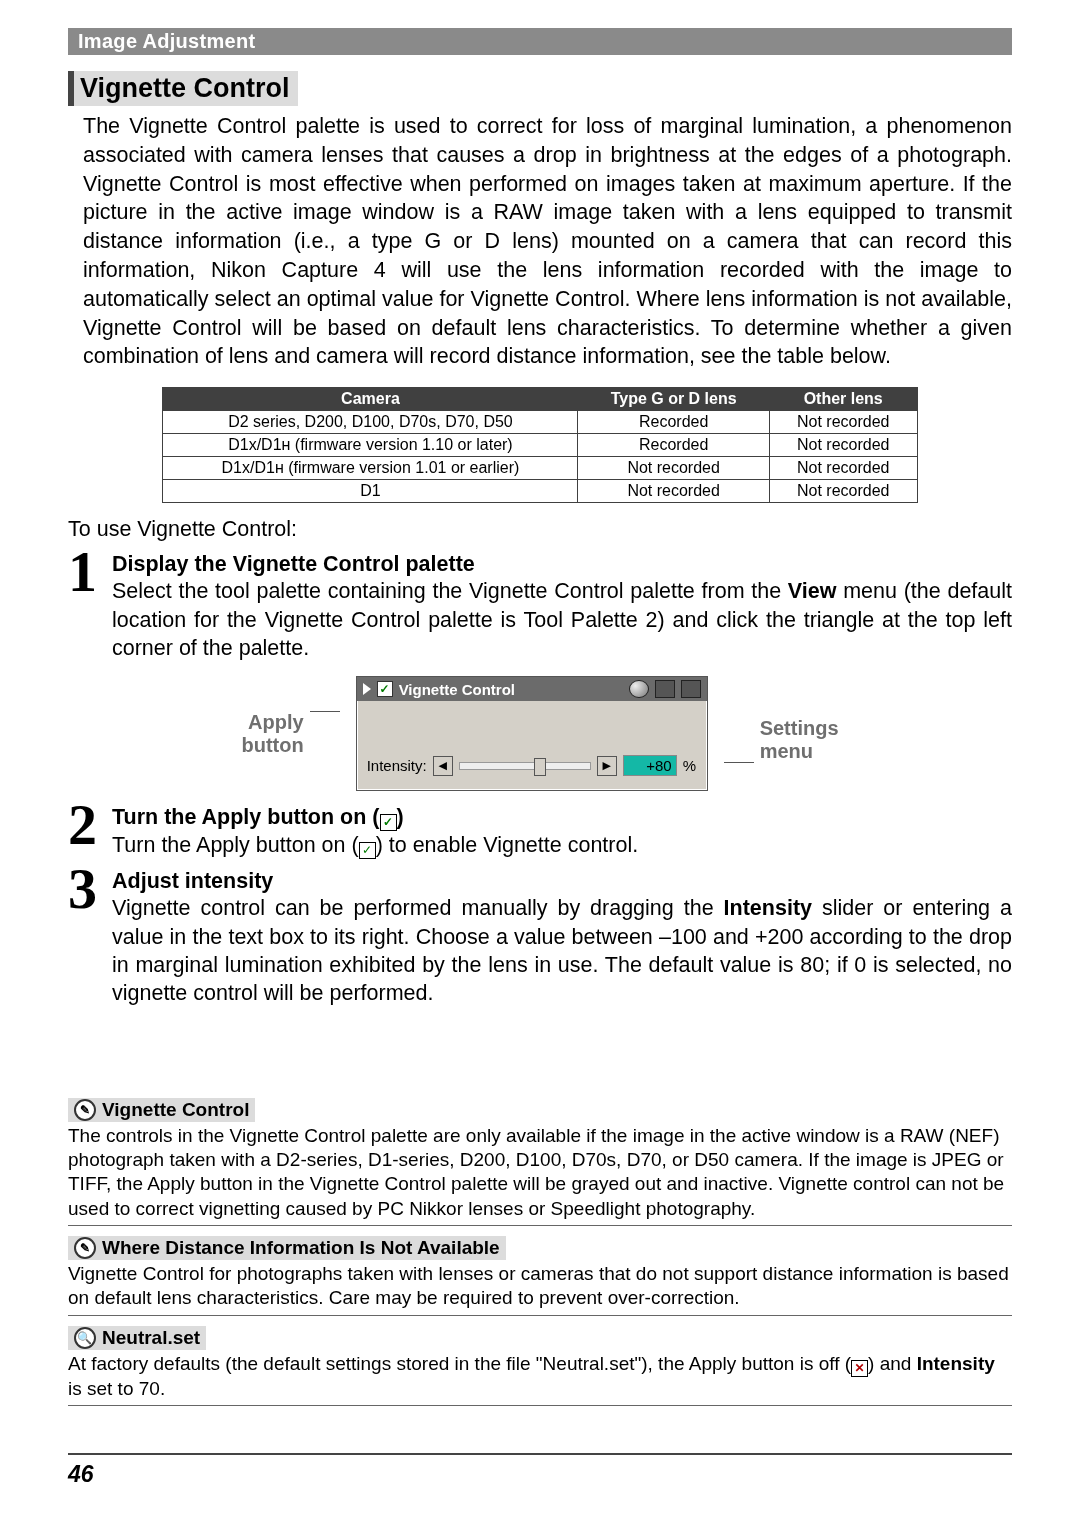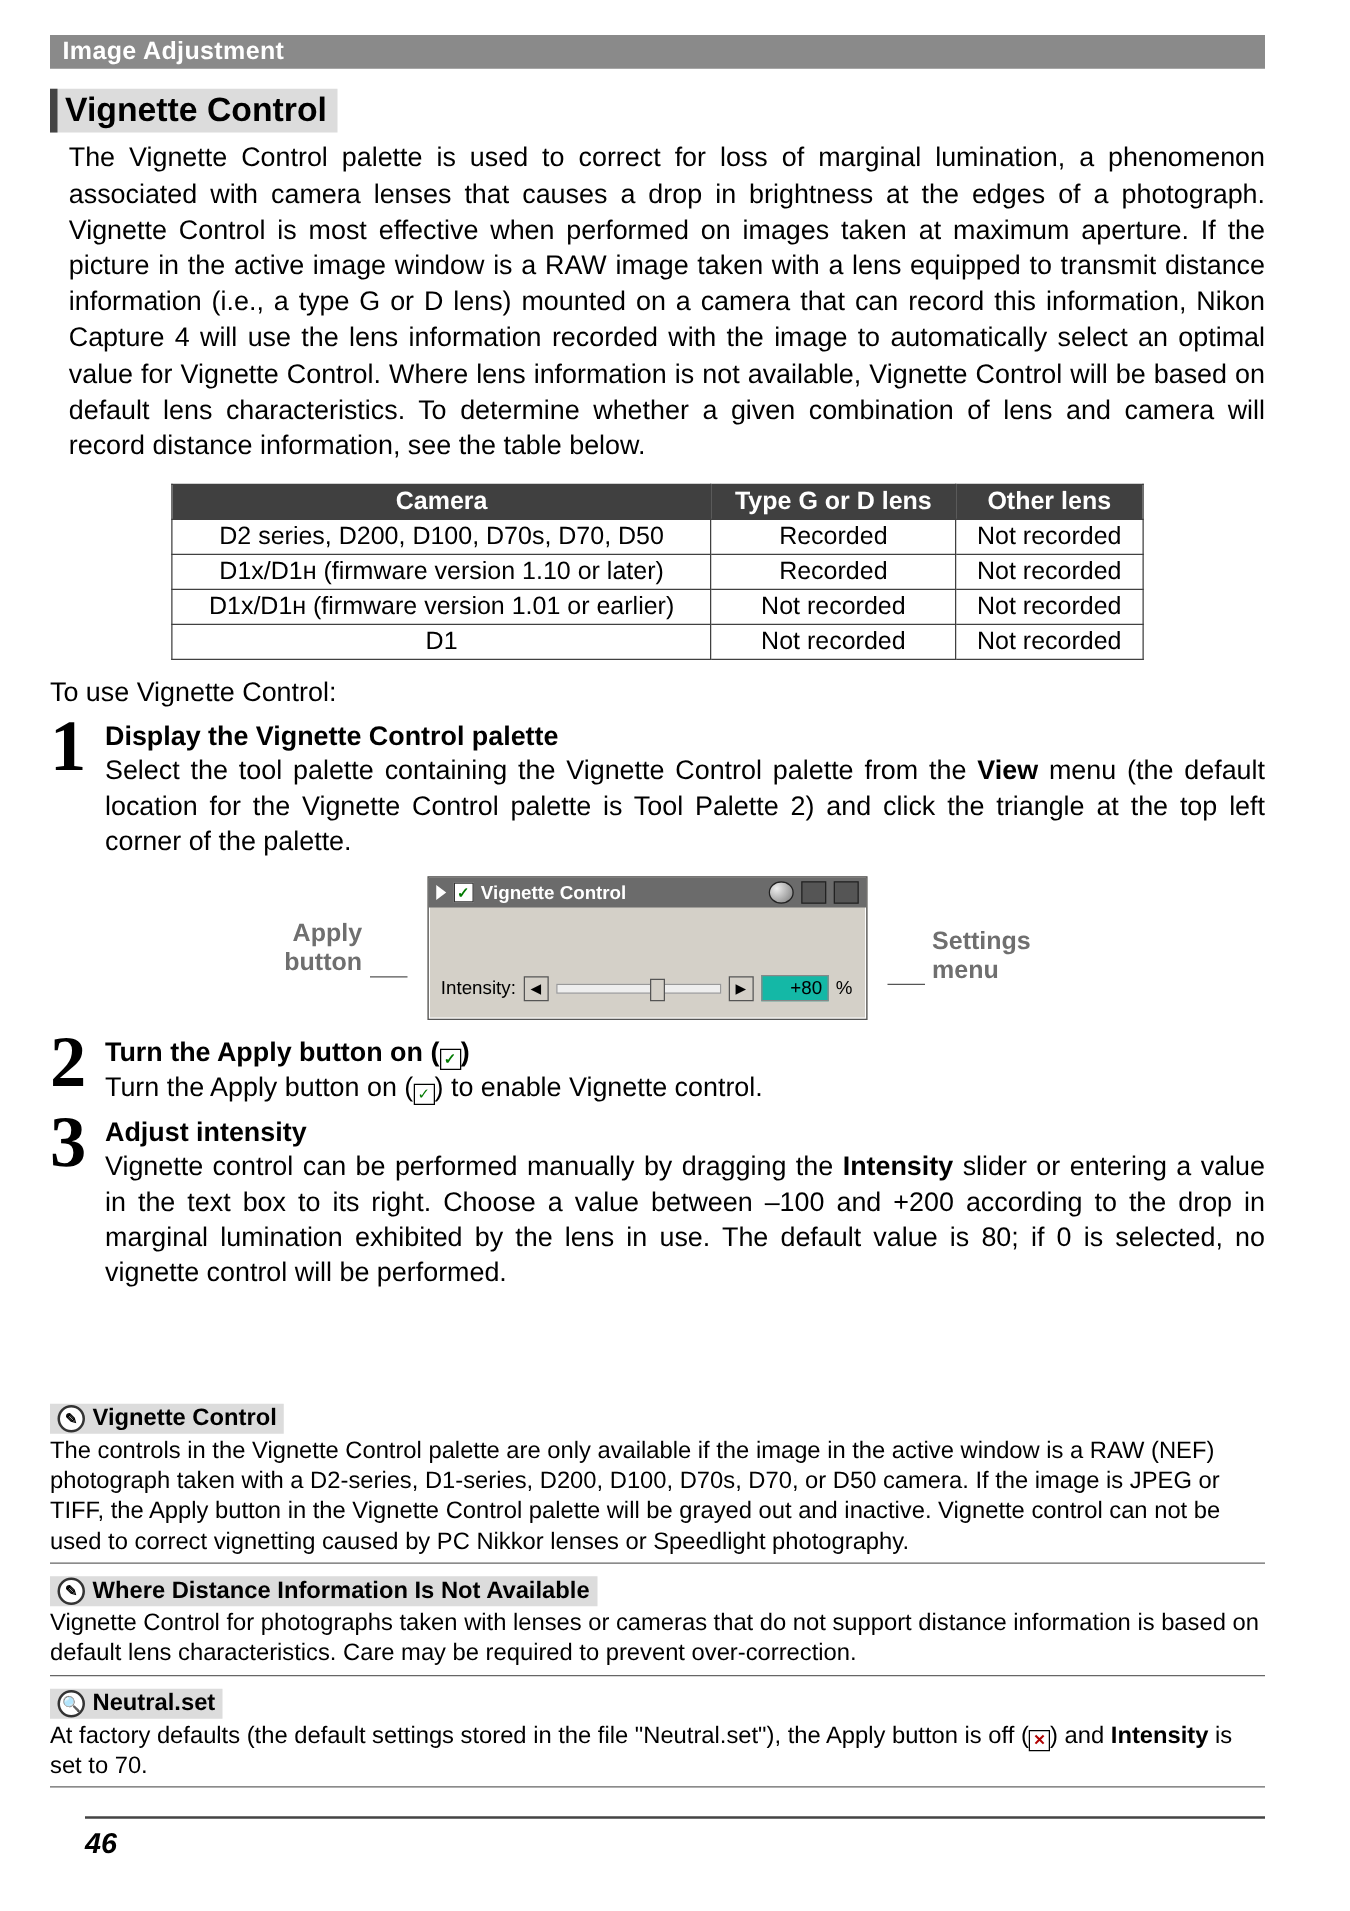--- a/index.html
+++ b/index.html
@@ -8,21 +8,21 @@
   background: #aaa;
   font-family: "Frutiger", "Segoe UI", Arial, sans-serif;
   display: flex;
   justify-content: center;
 }
 .page {
   width: 1080px;
   height: 1529px;
   background: #fff;
   box-sizing: border-box;
-  padding: 28px 68px 40px 40px;
+  padding: 28px 68px 40px 68px;
   color: #000;
   position: relative;
 }
 .header-bar {
   background: #8a8a8a;
   color: #fff;
   font-weight: bold;
   font-size: 20px;
   padding: 2px 10px;
   letter-spacing: 0.3px;
@@ -41,21 +41,21 @@
 .intro-para {
   font-size: 21.5px;
   line-height: 1.34;
   text-align: justify;
   margin-left: 15px;
 }
 .cam-table {
   border-collapse: collapse;
   margin: 16px auto 10px auto;
   width: 80%;
-  font-size: 20px;
+  font-size: 16px;
 }
 .cam-table th {
   background: #404040;
   color: #fff;
   font-weight: bold;
   border: 1px solid #404040;
   padding: 2px 10px;
 }
 .cam-table td {
   border: 1px solid #404040;
@@ -243,21 +243,21 @@
   bottom: 74px;
   left: 68px;
   right: 68px;
   border-top: 2px solid #444;
 }
 .fig-line {
   height: 1px;
   background: #555;
   flex: none;
 }
-.fig-left-group { display:flex; align-items:flex-end; }
+.fig-left-group { display:flex; align-items:flex-start; }
 .fig-right-group { display:flex; align-items:flex-end;margin-top:13px; }
 </style>
 </head>
 <body>
 
 <div class="page">
 
   <div class="header-bar">Image Adjustment</div>
 
   <div class="section-title">Vignette Control</div>

